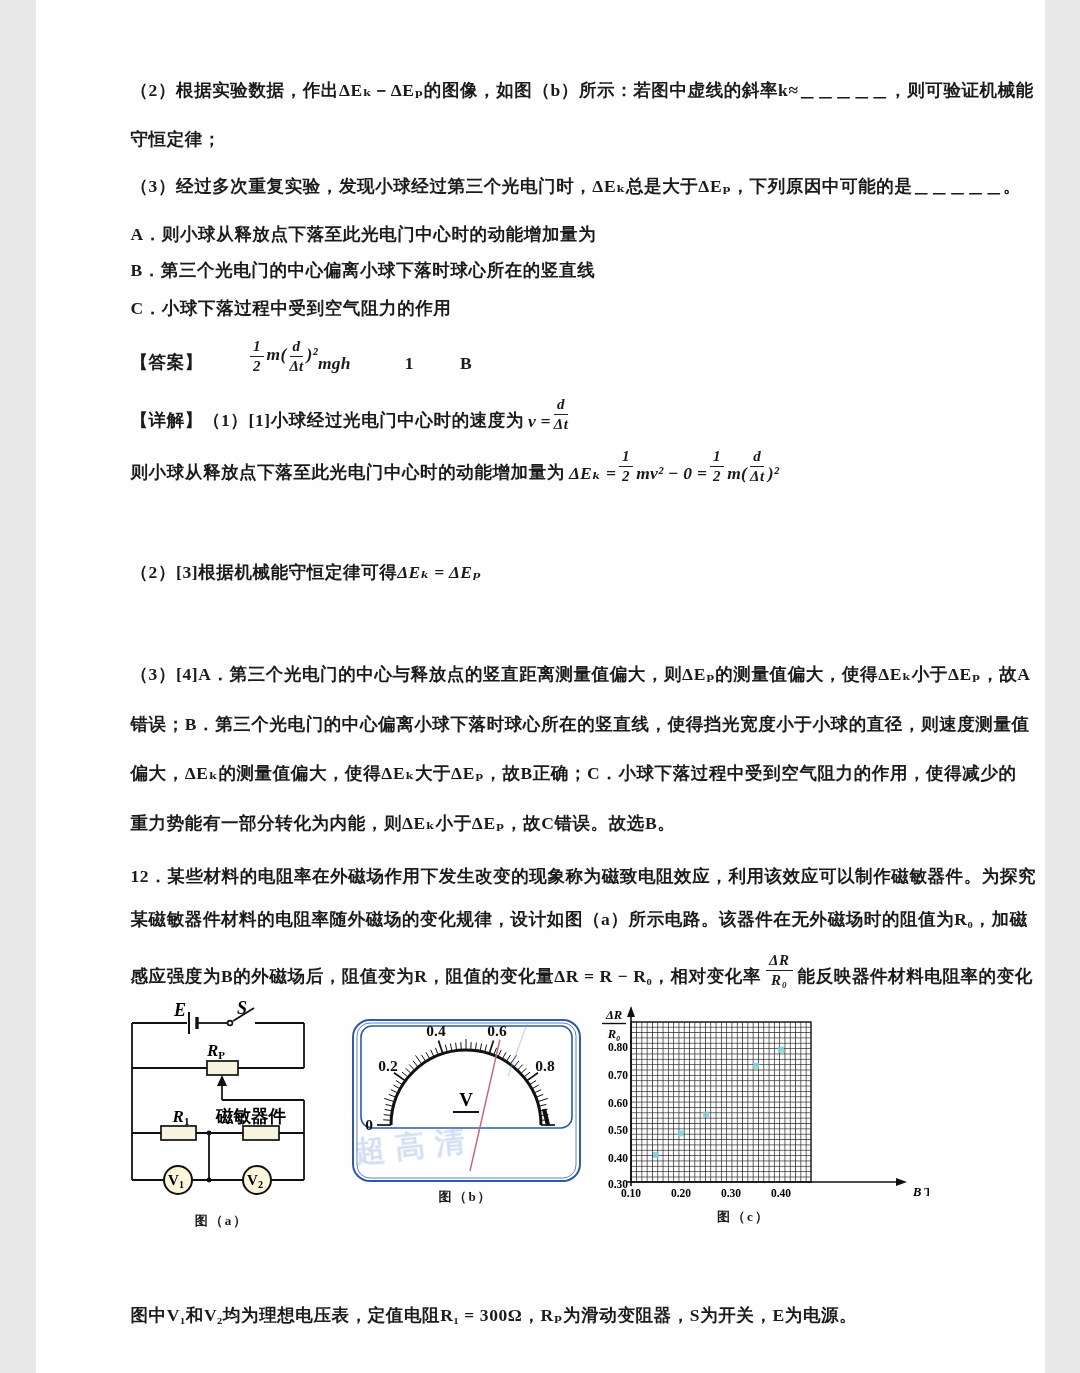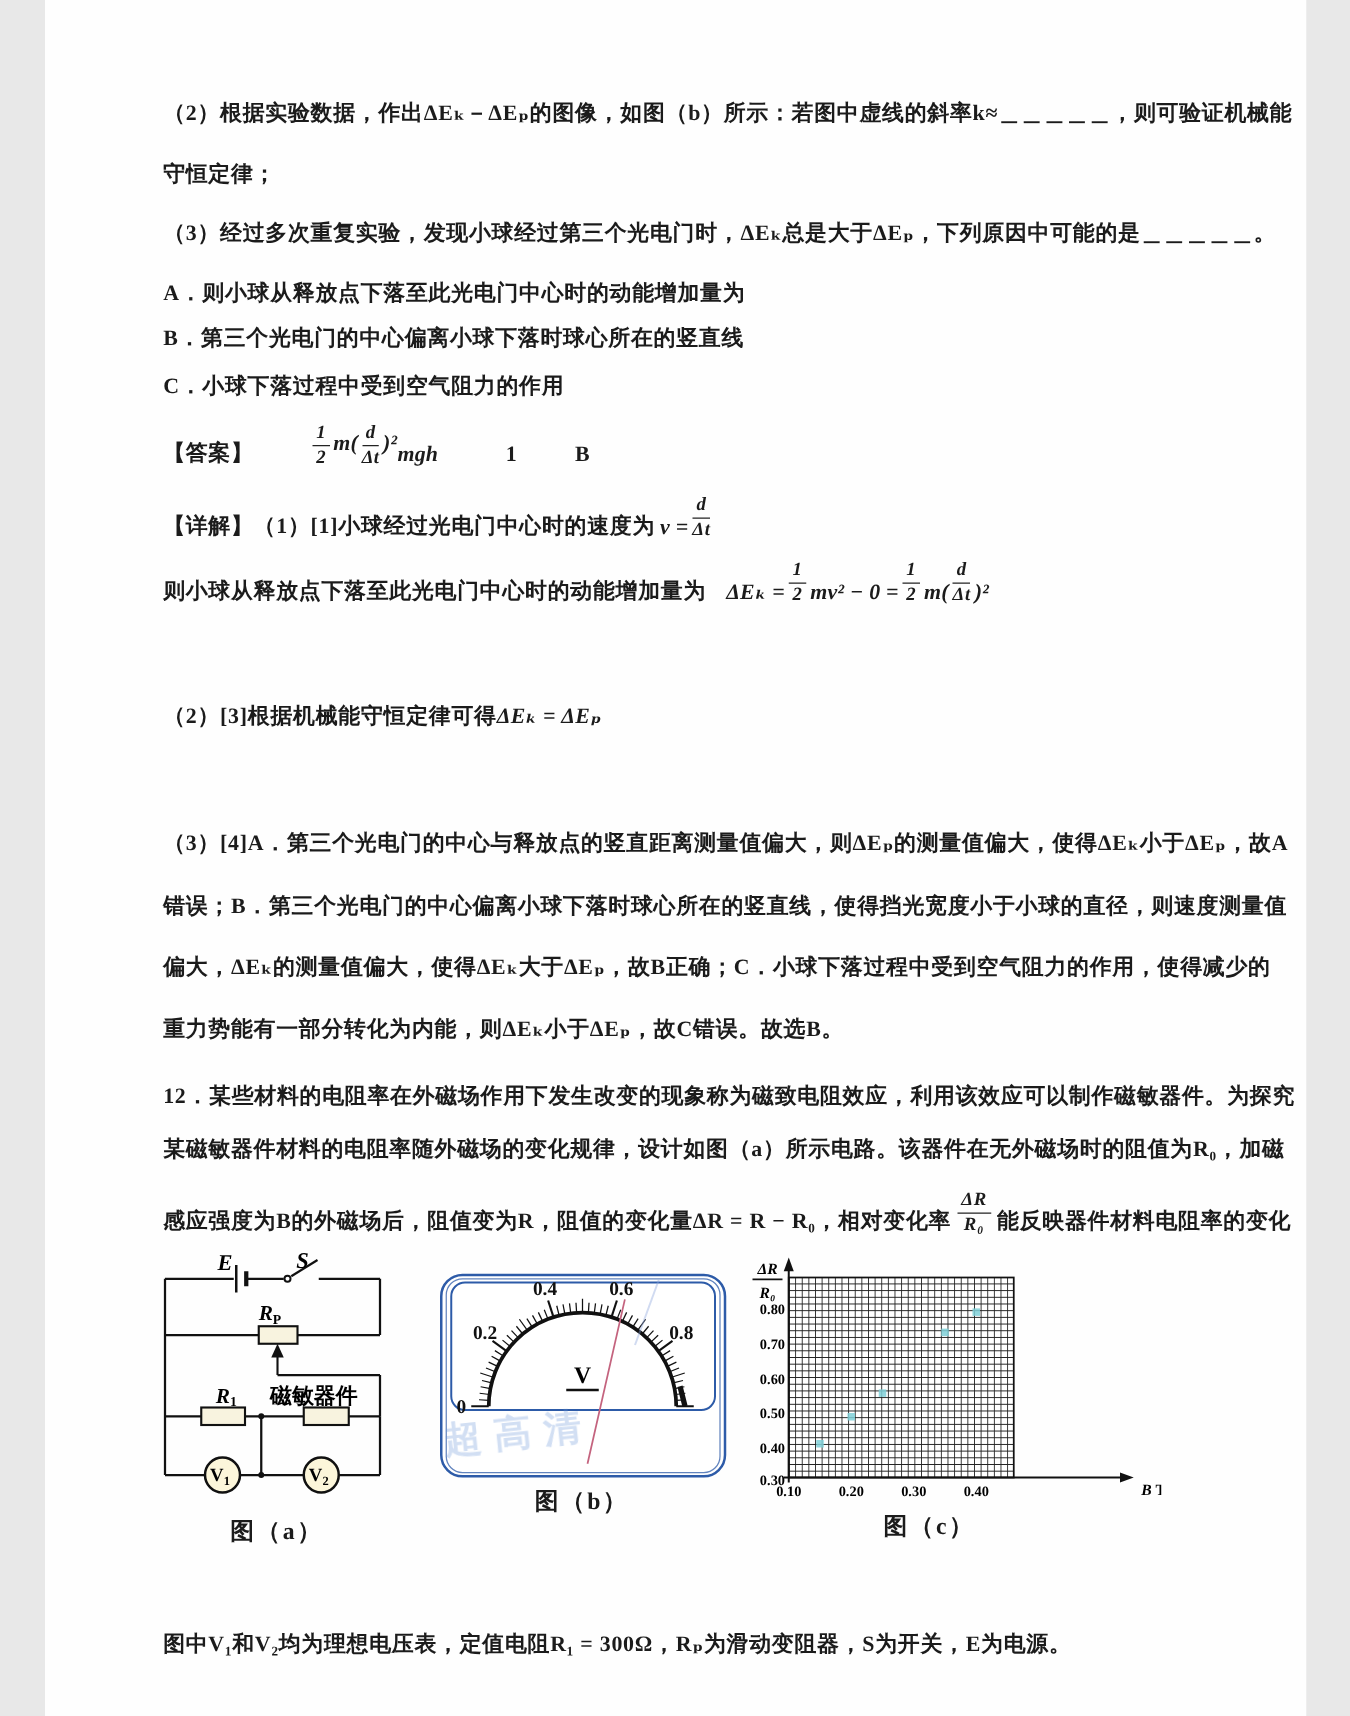--- a/index.html
+++ b/index.html
@@ -8,21 +8,21 @@
   .line{position:absolute;left:95px;font-size:17.5px;font-weight:600;letter-spacing:0.6px;
         white-space:nowrap;margin:0;}
   .flexline{display:flex;align-items:flex-end;height:46px;}
   .fm{font-style:italic;letter-spacing:0.2px;}
   .blab{font-weight:700;}
   .frac{display:inline-flex;flex-direction:column;align-items:center;line-height:1.1;
         vertical-align:middle;font-style:italic;margin:0 3px;font-size:15px;font-weight:600;}
   .frac .num{border-bottom:1.4px solid #222;padding:0 3px 1px;}
   .frac .den{padding-top:1px;}
   .fig{position:absolute;}
-  .caption{position:absolute;font-size:19px;font-weight:700;letter-spacing:2px;text-align:center;}
+  .caption{position:absolute;font-size:13px;font-weight:700;letter-spacing:2px;text-align:center;}
   .watermark{position:absolute;font-size:30px;font-weight:700;letter-spacing:10px;
              color:rgba(105,150,215,0.30);transform:rotate(-6deg);filter:blur(0.6px);
              font-family:"Liberation Sans","DejaVu Sans",sans-serif;}
   svg text{font-family:"Liberation Serif","DejaVu Serif",serif;}
   svg .sansnum{font-family:"DejaVu Sans","Liberation Sans",sans-serif;}
 </style>
 </head>
 <body>
 
 <div class="page">
@@ -54,21 +54,21 @@
     <span>【详解】（1）[1]小球经过光电门中心时的速度为</span>
     <span class="fm" style="margin-left:4px">v =</span>
     <span class="frac">
         <span class="num">d</span>
         <span class="den">Δt</span>
       </span>
   </p>
 
   <p class="line flexline" style="top:438px">
     <span>则小球从释放点下落至此光电门中心时的动能增加量为</span>
-    <span class="fm" style="margin-left:16px">ΔEₖ =</span>
+    <span class="fm" style="margin-left:4px">ΔEₖ =</span>
     <span class="frac">
         <span class="num">1</span>
         <span class="den">2</span>
       </span>
     <span class="fm">mv² − 0 =</span>
     <span class="frac">
         <span class="num">1</span>
         <span class="den">2</span>
       </span>
     <span class="fm">m(</span>

